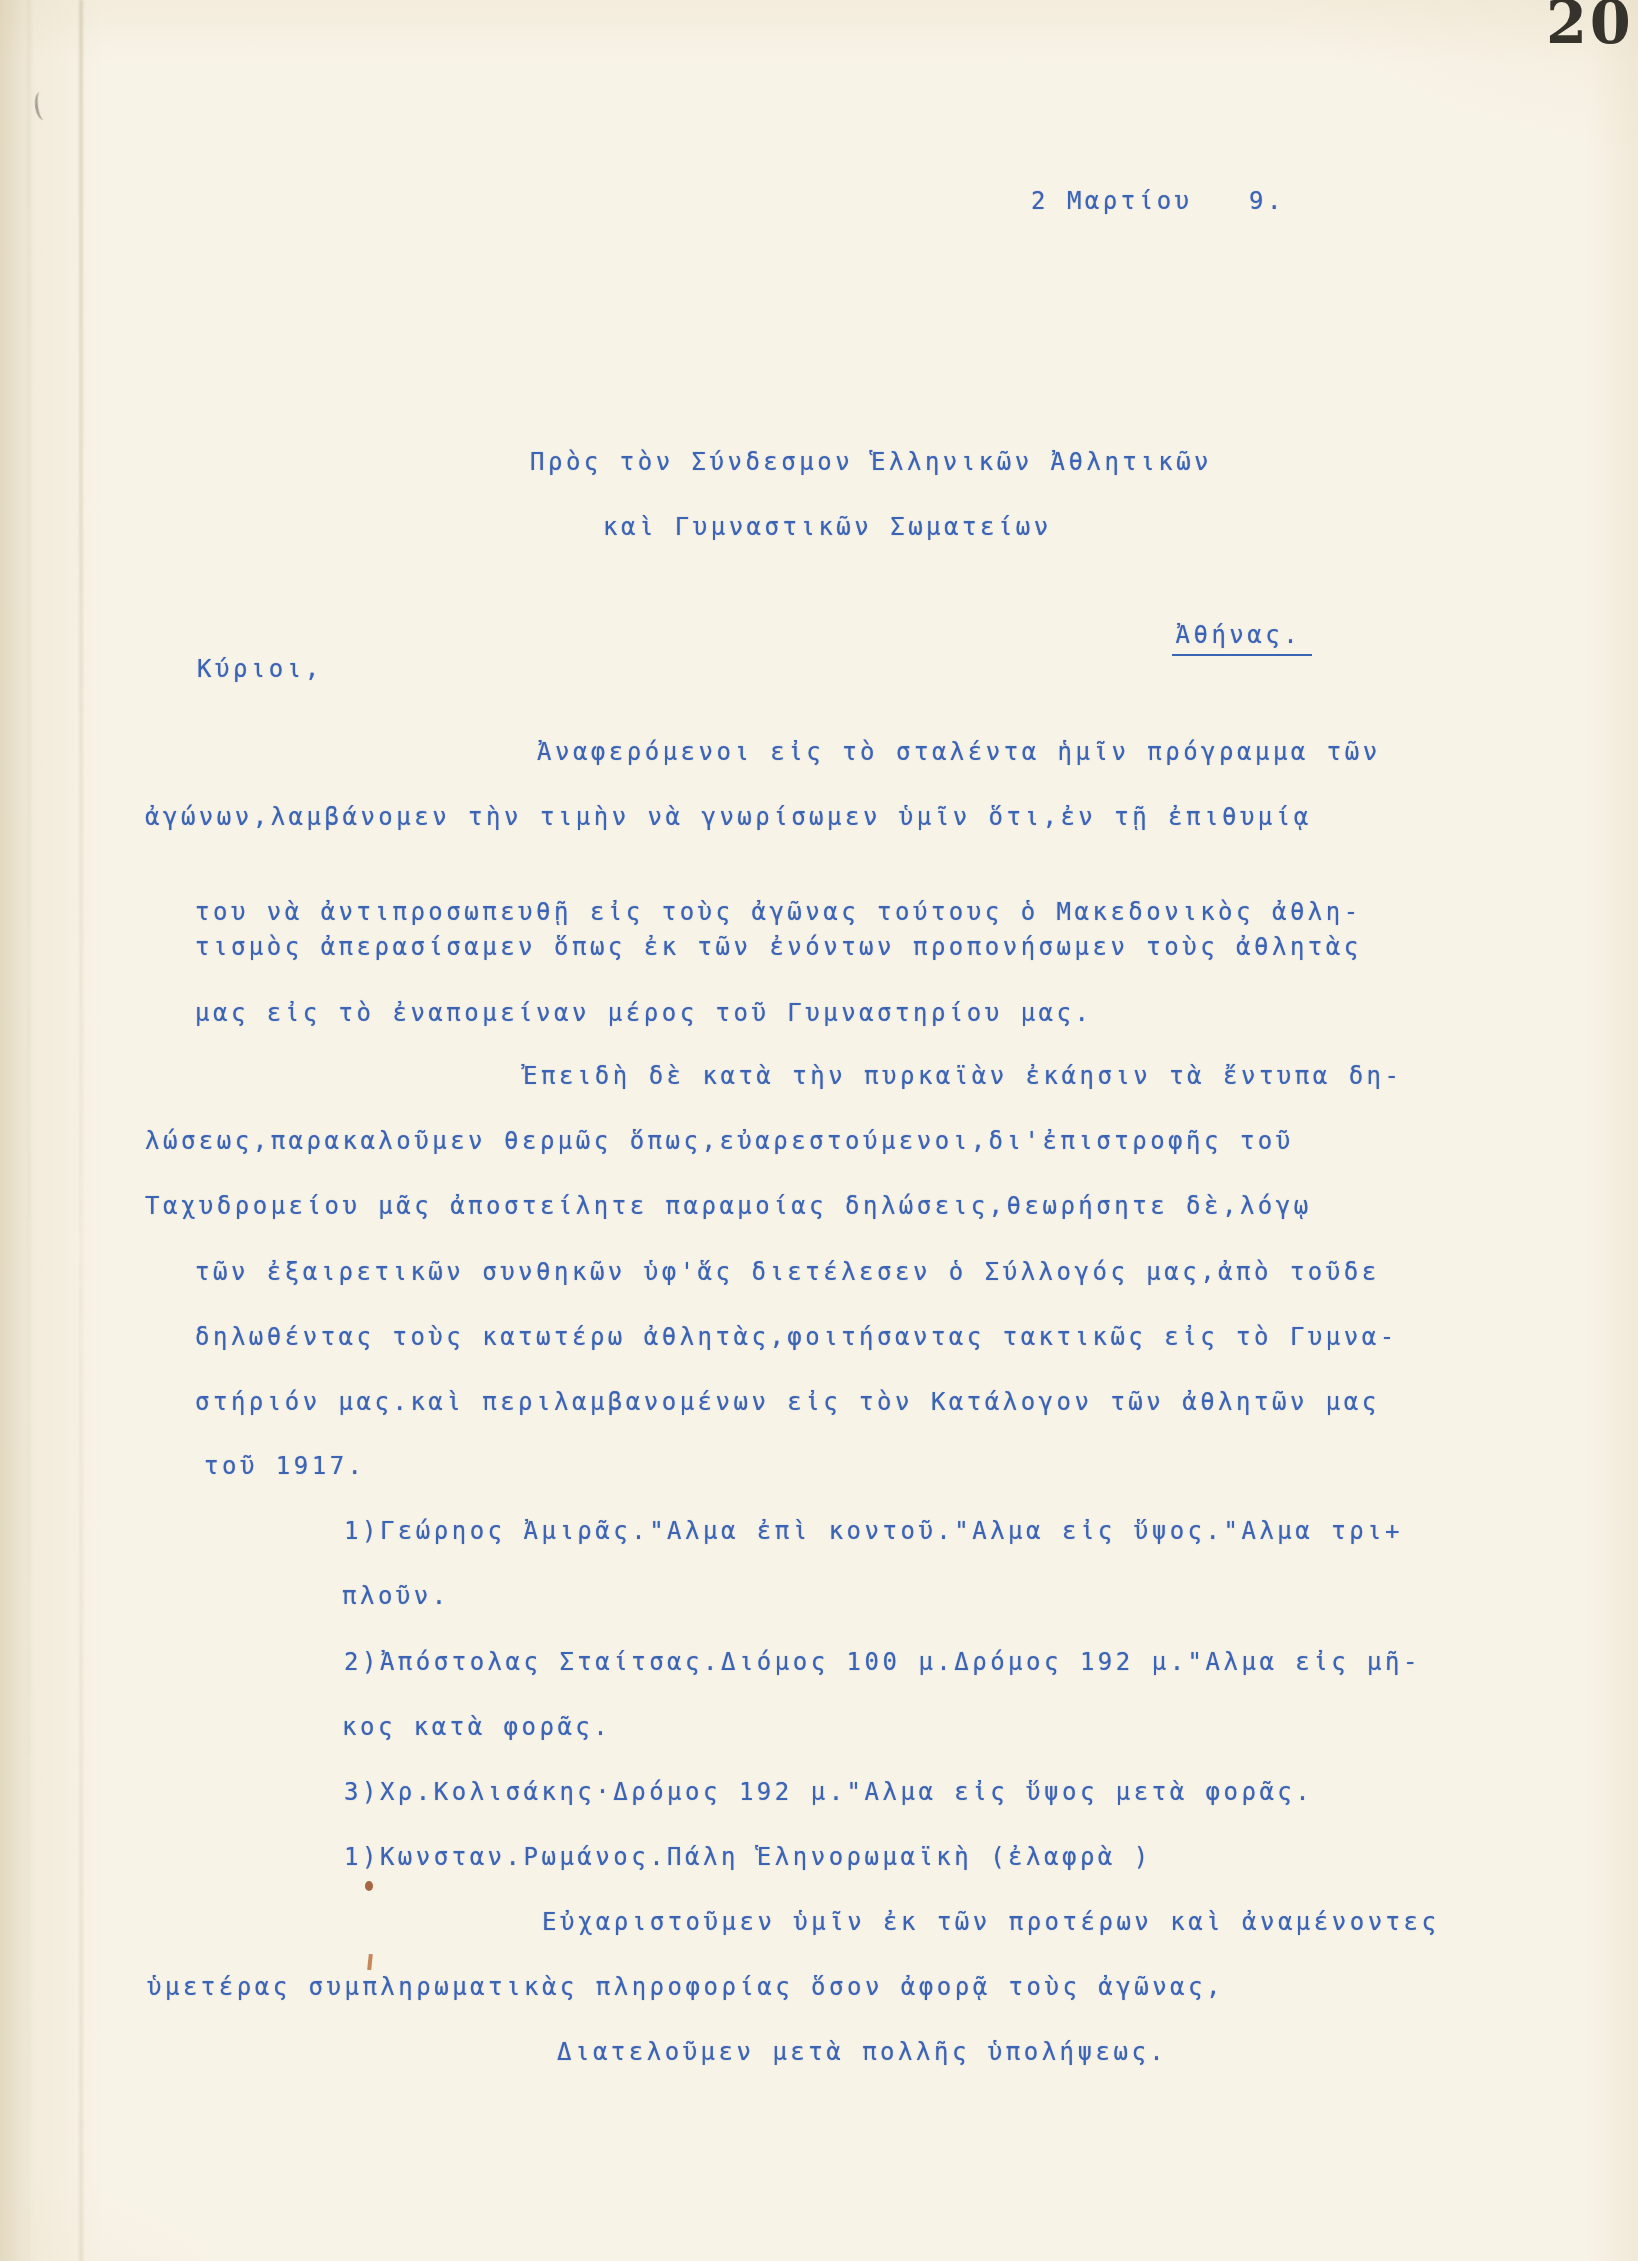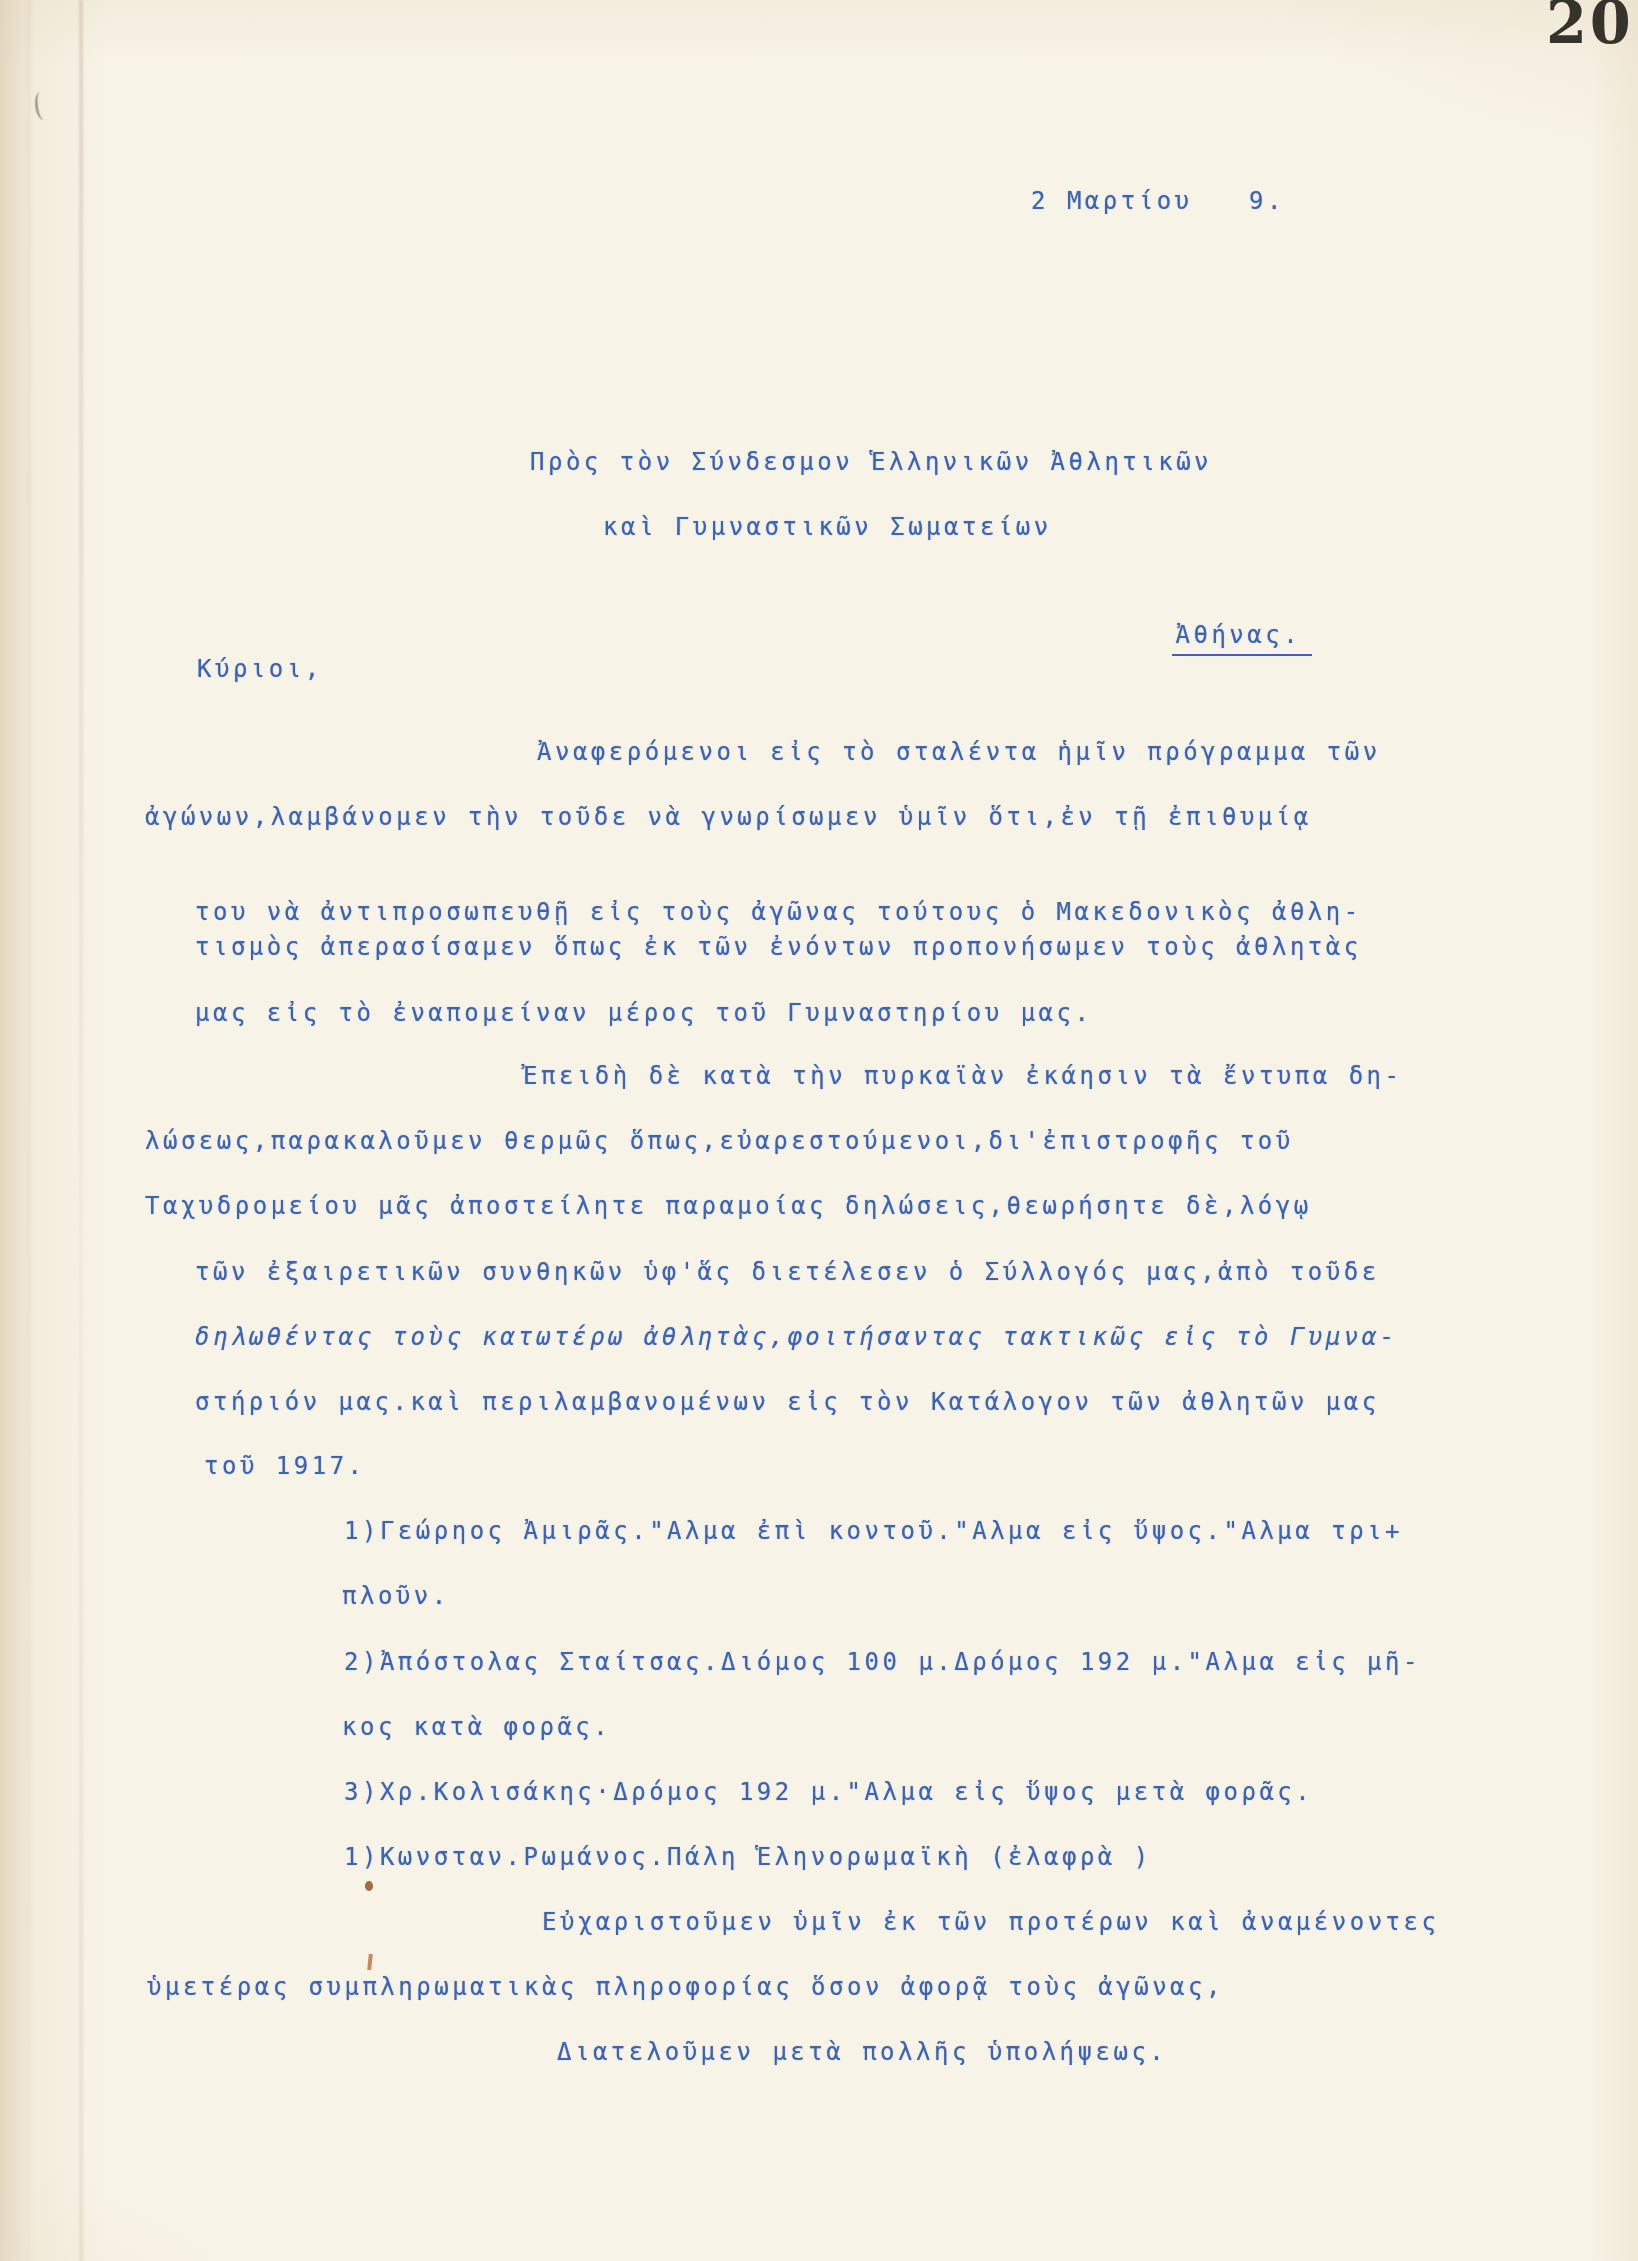--- a/index.html
+++ b/index.html
@@ -88,30 +88,30 @@
 
   <div class="tw" style="left:530px;top:443px;">Πρὸς τὸν Σύνδεσμον Ἑλληνικῶν Ἀθλητικῶν</div>
   <div class="tw" style="left:603px;top:508px;">καὶ Γυμναστικῶν Σωματείων</div>
   <div class="tw" style="left:1100px;top:577px;">
     <span class="underlined">Ἀθήνας.</span>
   </div>
 
   <div class="tw" style="left:197px;top:650px;">Κύριοι,</div>
 
   <div class="tw" style="left:537px;top:733px;">Ἀναφερόμενοι εἰς τὸ σταλέντα ἡμῖν πρόγραμμα τῶν</div>
-  <div class="tw" style="left:145px;top:798px;">ἀγώνων,λαμβάνομεν τὴν τοῦδε νὰ γνωρίσωμεν ὑμῖν ὅτι,ἐν τῇ ἐπιθυμίᾳ</div>
+  <div class="tw" style="left:145px;top:798px;">ἀγώνων,λαμβάνομεν τὴν τιμὴν νὰ γνωρίσωμεν ὑμῖν ὅτι,ἐν τῇ ἐπιθυμίᾳ</div>
   <div class="tw" style="left:195px;top:893px;">του νὰ ἀντιπροσωπευθῇ εἰς τοὺς ἀγῶνας τούτους ὁ Μακεδονικὸς ἀθλη-</div>
   <div class="tw" style="left:195px;top:928px;">τισμὸς ἀπερασίσαμεν ὅπως ἐκ τῶν ἐνόντων προπονήσωμεν τοὺς ἀθλητὰς</div>
   <div class="tw" style="left:195px;top:994px;">μας εἰς τὸ ἐναπομείναν μέρος τοῦ Γυμναστηρίου μας.</div>
 
   <div class="tw" style="left:523px;top:1057px;">Ἐπειδὴ δὲ κατὰ τὴν πυρκαϊὰν ἐκάησιν τὰ ἔντυπα δη-</div>
   <div class="tw" style="left:145px;top:1122px;">λώσεως,παρακαλοῦμεν θερμῶς ὅπως,εὐαρεστούμενοι,δι'ἐπιστροφῆς τοῦ</div>
   <div class="tw" style="left:145px;top:1187px;">Ταχυδρομείου μᾶς ἀποστείλητε παραμοίας δηλώσεις,θεωρήσητε δὲ,λόγῳ</div>
   <div class="tw" style="left:195px;top:1253px;">τῶν ἐξαιρετικῶν συνθηκῶν ὑφ'ἅς διετέλεσεν ὁ Σύλλογός μας,ἀπὸ τοῦδε</div>
-  <div class="tw" style="left:195px;top:1318px;font-style:italic;">δηλωθέντας τοὺς κατωτέρω ἀθλητὰς,φοιτήσαντας τακτικῶς εἰς τὸ Γυμνα-</div>
+  <div class="tw" style="left:195px;top:1318px;">δηλωθέντας τοὺς κατωτέρω ἀθλητὰς,φοιτήσαντας τακτικῶς εἰς τὸ Γυμνα-</div>
   <div class="tw" style="left:195px;top:1383px;">στήριόν μας.καὶ περιλαμβανομένων εἰς τὸν Κατάλογον τῶν ἀθλητῶν μας</div>
   <div class="tw" style="left:204px;top:1447px;">τοῦ 1917.</div>
 
   <div class="tw" style="left:344px;top:1512px;">1)Γεώρηος Ἀμιρᾶς."Αλμα ἐπὶ κοντοῦ."Αλμα εἰς ὕψος."Αλμα τρι+</div>
   <div class="tw" style="left:342px;top:1577px;">πλοῦν.</div>
   <div class="tw" style="left:344px;top:1643px;">2)Ἀπόστολας Σταίτσας.Διόμος 100 μ.Δρόμος 192 μ."Αλμα εἰς μῆ-</div>
   <div class="tw" style="left:342px;top:1708px;">κος κατὰ φορᾶς.</div>
   <div class="tw" style="left:344px;top:1773px;">3)Χρ.Κολισάκης·Δρόμος 192 μ."Αλμα εἰς ὕψος μετὰ φορᾶς.</div>
   <div class="tw" style="left:344px;top:1838px;">1)Κωνσταν.Ρωμάνος.Πάλη Ἑληνορωμαϊκὴ (ἐλαφρὰ )</div>
 

